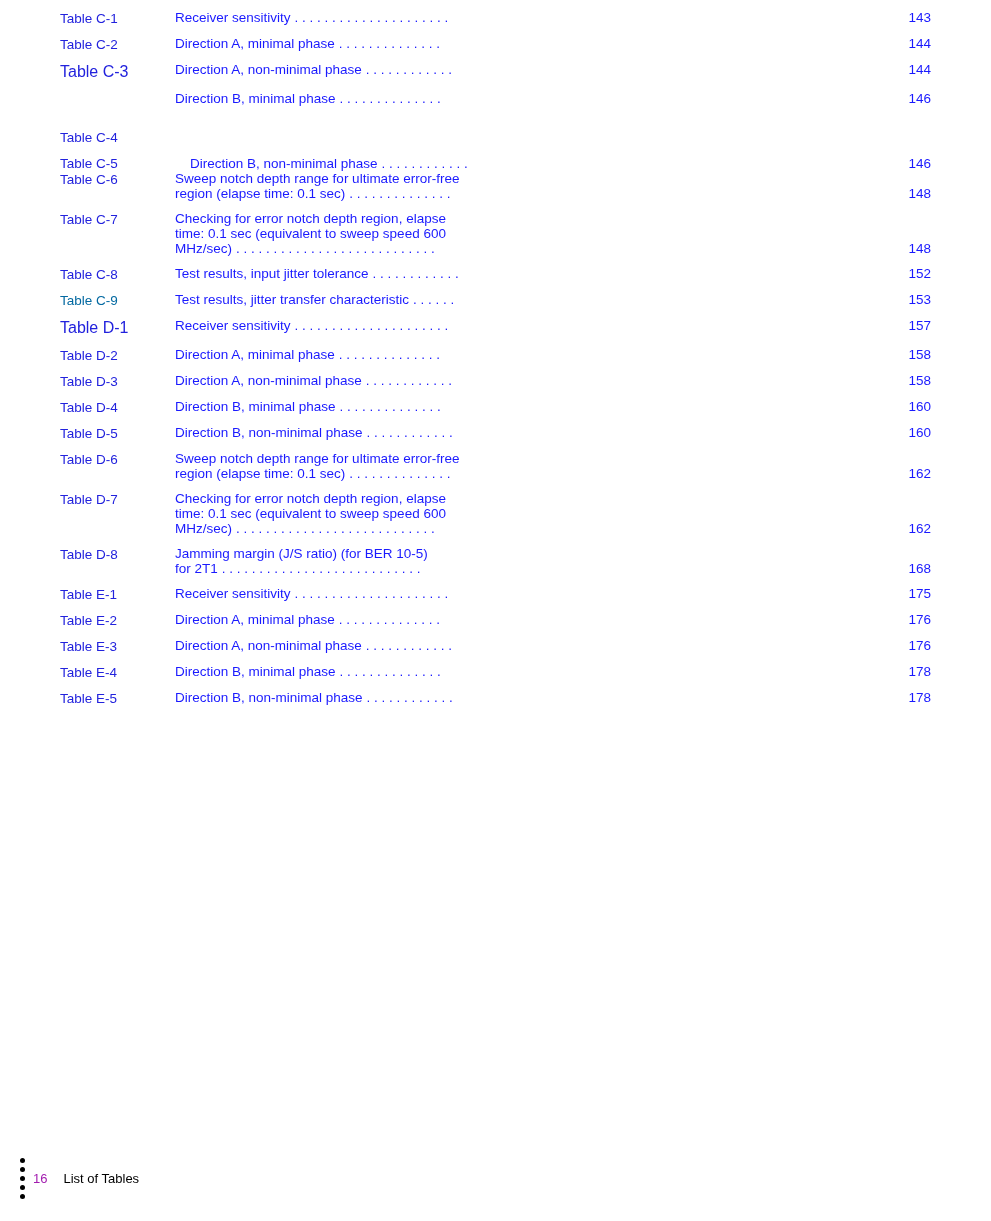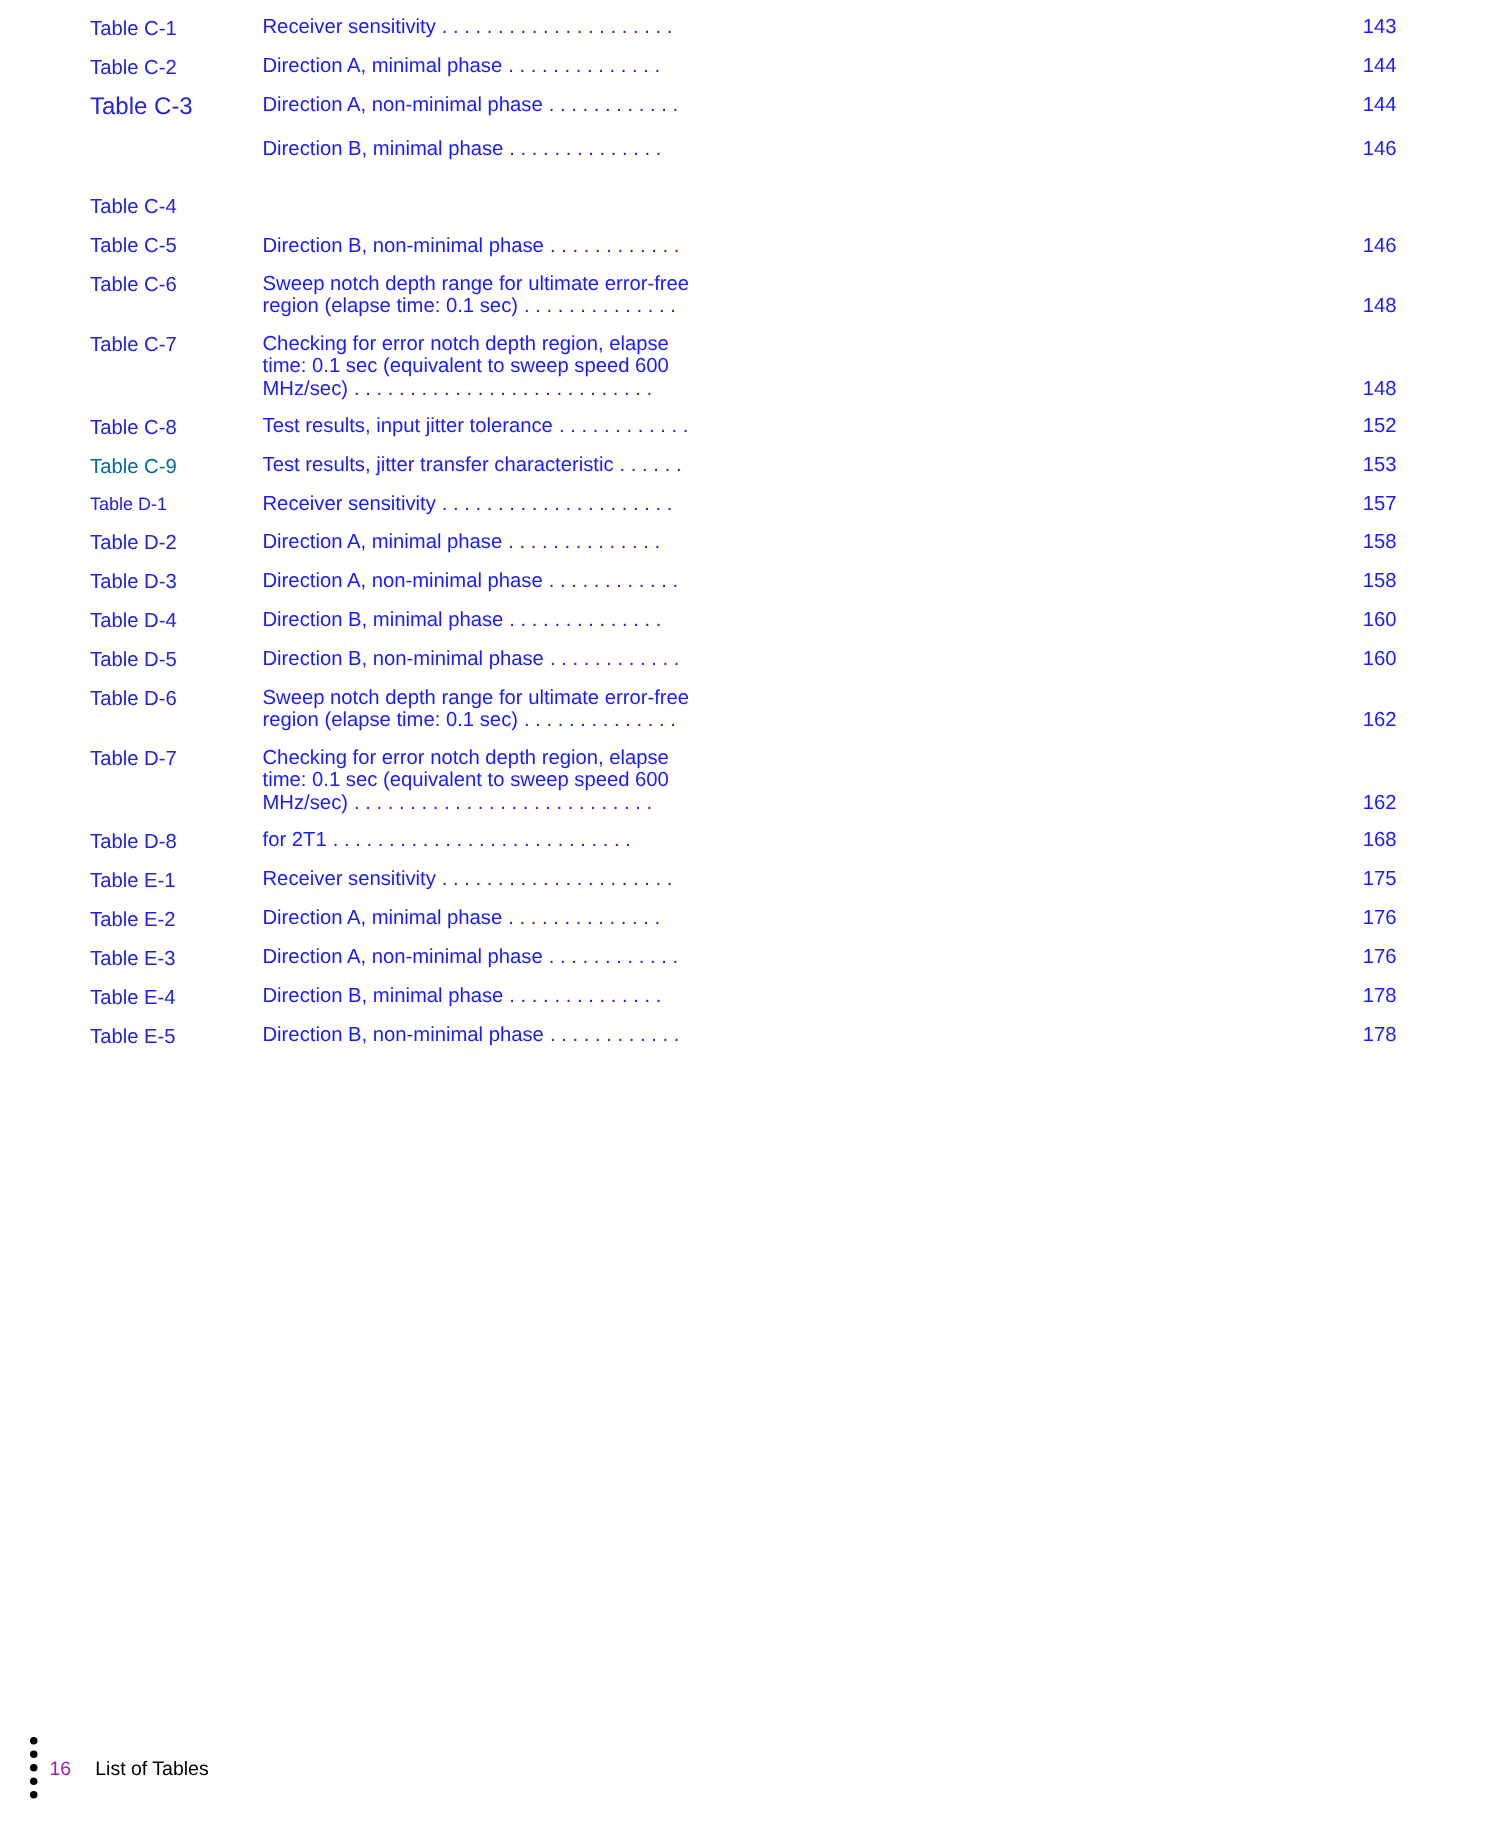--- a/index.html
+++ b/index.html
@@ -96,21 +96,21 @@
       <div style="display: flex; align-items: flex-start; margin-bottom: 10px;">
         <span style="color: rgb(34, 34, 221); font-size: 13.5px; min-width: 115px; flex-shrink: 0; padding-top: 1px; font-family: Arial, Helvetica, sans-serif; margin-top: 38px;">Table C-4</span>
         <div style="flex: 1 1 0%; display: flex; flex-direction: column;">
           <div style="display: flex; align-items: baseline; width: 100%;">
             <span style="color: rgb(26, 26, 255); font-size: 13.5px; flex-shrink: 0; font-family: Arial, Helvetica, sans-serif;">Direction B, minimal phase</span>
             <span style="color: rgb(26, 26, 255); font-size: 13.5px; flex: 1 1 0%; overflow: hidden; white-space: nowrap; padding: 0px 4px; font-family: Arial, Helvetica, sans-serif;">. . . . . . . . . . . . . .</span>
             <span style="color: rgb(26, 26, 255); font-size: 13.5px; min-width: 35px; text-align: right; flex-shrink: 0; font-family: Arial, Helvetica, sans-serif;">146</span>
           </div>
         </div>
       </div>
-      <div style="display: flex; align-items: center; margin-bottom: 10px;">
+      <div style="display: flex; align-items: center; margin-bottom: 0; gap: 15px;">
         <span style="color: rgb(34, 34, 221); font-size: 13.5px; min-width: 115px; flex-shrink: 0; padding-top: 1px; font-family: Arial, Helvetica, sans-serif;">Table C-5</span>
         <div style="flex: 1 1 0%; display: flex; flex-direction: column;">
           <div style="display: flex; align-items: baseline; width: 100%;">
             <span style="color: rgb(26, 26, 255); font-size: 13.5px; flex-shrink: 0; font-family: Arial, Helvetica, sans-serif;">Direction B, non-minimal phase</span>
             <span style="color: rgb(26, 26, 255); font-size: 13.5px; flex: 1 1 0%; overflow: hidden; white-space: nowrap; padding: 0px 4px; font-family: Arial, Helvetica, sans-serif;">. . . . . . . . . . . .</span>
             <span style="color: rgb(26, 26, 255); font-size: 13.5px; min-width: 35px; text-align: right; flex-shrink: 0; font-family: Arial, Helvetica, sans-serif;">146</span>
           </div>
         </div>
       </div>
       <div style="display: flex; align-items: flex-start; margin-bottom: 10px;">
@@ -156,21 +156,21 @@
         <span style="color: #0369a1; font-size: 13.5px; min-width: 115px; flex-shrink: 0; padding-top: 1px; font-family: Arial, Helvetica, sans-serif;">Table C-9</span>
         <div style="flex: 1 1 0%; display: flex; flex-direction: column;">
           <div style="display: flex; align-items: baseline; width: 100%;">
             <span style="color: rgb(26, 26, 255); font-size: 13.5px; flex-shrink: 0; font-family: Arial, Helvetica, sans-serif;">Test results, jitter transfer characteristic</span>
             <span style="color: rgb(26, 26, 255); font-size: 13.5px; flex: 1 1 0%; overflow: hidden; white-space: nowrap; padding: 0px 4px; font-family: Arial, Helvetica, sans-serif;">. . . . . .</span>
             <span style="color: rgb(26, 26, 255); font-size: 13.5px; min-width: 35px; text-align: right; flex-shrink: 0; font-family: Arial, Helvetica, sans-serif;">153</span>
           </div>
         </div>
       </div>
       <div style="display: flex; align-items: flex-start; margin-bottom: 10px;">
-        <span style="color: rgb(34, 34, 221); font-size: 12px; min-width: 115px; flex-shrink: 0; padding-top: 1px; font-family: Arial, Helvetica, sans-serif;">Table D-1</span>
+        <span style="color: rgb(34, 34, 221); font-size: 16px; min-width: 115px; flex-shrink: 0; padding-top: 1px; font-family: Arial, Helvetica, sans-serif;">Table D-1</span>
         <div style="flex: 1 1 0%; display: flex; flex-direction: column;">
           <div style="display: flex; align-items: baseline; width: 100%;">
             <span style="color: rgb(26, 26, 255); font-size: 13.5px; flex-shrink: 0; font-family: Arial, Helvetica, sans-serif;">Receiver sensitivity</span>
             <span style="color: rgb(26, 26, 255); font-size: 13.5px; flex: 1 1 0%; overflow: hidden; white-space: nowrap; padding: 0px 4px; font-family: Arial, Helvetica, sans-serif;">. . . . . . . . . . . . . . . . . . . . .</span>
             <span style="color: rgb(26, 26, 255); font-size: 13.5px; min-width: 35px; text-align: right; flex-shrink: 0; font-family: Arial, Helvetica, sans-serif;">157</span>
           </div>
         </div>
       </div>
       <div style="display: flex; align-items: flex-start; margin-bottom: 10px;">
         <span style="color: rgb(34, 34, 221); font-size: 13.5px; min-width: 115px; flex-shrink: 0; padding-top: 1px; font-family: Arial, Helvetica, sans-serif;">Table D-2</span>
@@ -237,20 +237,23 @@
           <div style="display: flex; align-items: baseline; width: 100%;">
             <span style="color: rgb(26, 26, 255); font-size: 13.5px; flex-shrink: 0; font-family: Arial, Helvetica, sans-serif;">MHz/sec)</span>
             <span style="color: rgb(26, 26, 255); font-size: 13.5px; flex: 1 1 0%; overflow: hidden; white-space: nowrap; padding: 0px 4px; font-family: Arial, Helvetica, sans-serif;">. . . . . . . . . . . . . . . . . . . . . . . . . . .</span>
             <span style="color: rgb(26, 26, 255); font-size: 13.5px; min-width: 35px; text-align: right; flex-shrink: 0; font-family: Arial, Helvetica, sans-serif;">162</span>
           </div>
         </div>
       </div>
       <div style="display: flex; align-items: flex-start; margin-bottom: 10px;">
         <span style="color: rgb(34, 34, 221); font-size: 13.5px; min-width: 115px; flex-shrink: 0; padding-top: 1px; font-family: Arial, Helvetica, sans-serif;">Table D-8</span>
         <div style="flex: 1 1 0%; display: flex; flex-direction: column;">
+          <div style="display: flex; align-items: baseline; width: 100%;">
+            <span style="color: rgb(26, 26, 255); font-size: 13.5px; font-family: Arial, Helvetica, sans-serif;">Jamming margin (J/S ratio) (for BER 10-5)</span>
+          </div>
           <div style="display: flex; align-items: baseline; width: 100%;">
             <span style="color: rgb(26, 26, 255); font-size: 13.5px; flex-shrink: 0; font-family: Arial, Helvetica, sans-serif;">for 2T1</span>
             <span style="color: rgb(26, 26, 255); font-size: 13.5px; flex: 1 1 0%; overflow: hidden; white-space: nowrap; padding: 0px 4px; font-family: Arial, Helvetica, sans-serif;">. . . . . . . . . . . . . . . . . . . . . . . . . . .</span>
             <span style="color: rgb(26, 26, 255); font-size: 13.5px; min-width: 35px; text-align: right; flex-shrink: 0; font-family: Arial, Helvetica, sans-serif;">168</span>
           </div>
         </div>
       </div>
       <div style="display: flex; align-items: flex-start; margin-bottom: 10px;">
         <span style="color: rgb(34, 34, 221); font-size: 13.5px; min-width: 115px; flex-shrink: 0; padding-top: 1px; font-family: Arial, Helvetica, sans-serif;">Table E-1</span>
         <div style="flex: 1 1 0%; display: flex; flex-direction: column;">

